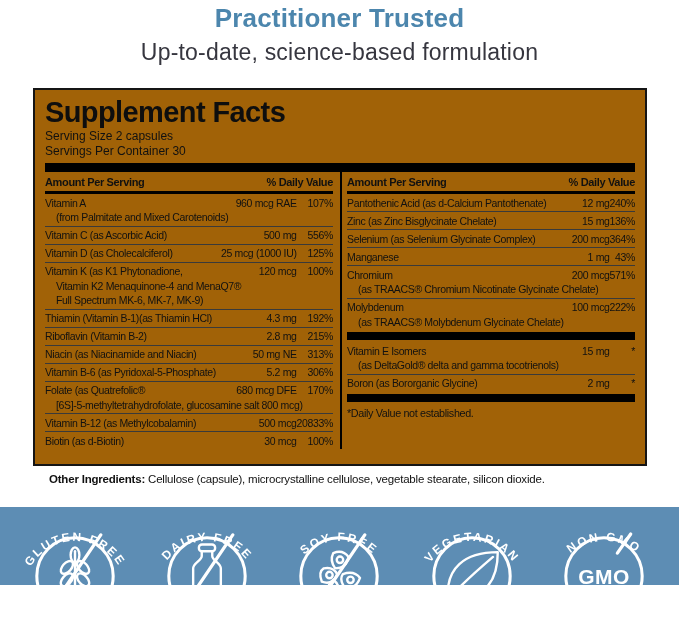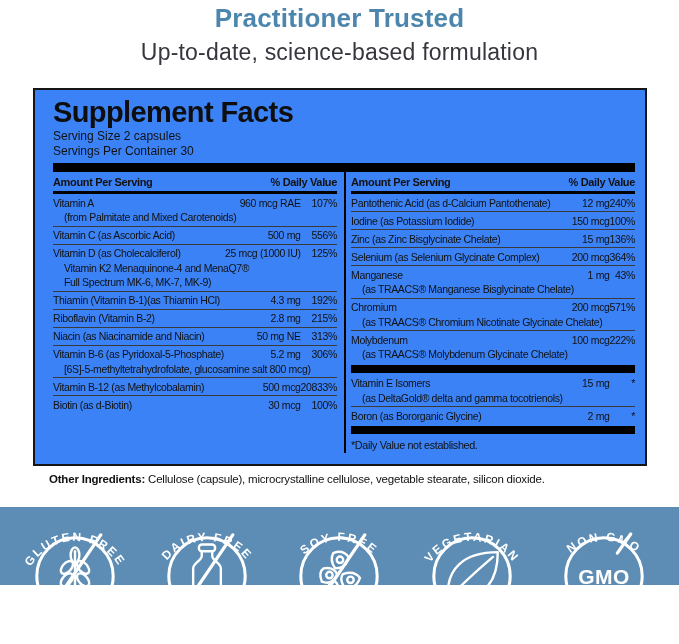--- a/index.html
+++ b/index.html
@@ -13,21 +13,21 @@
     text-align:center; margin-top:3px; font-size:26px; font-weight:bold;
     color:var(--accent-blue,#4c86ad); letter-spacing:0.2px;
   }
   .hdr-sub {
     text-align:center; margin-top:5px; font-size:23px; font-weight:400;
     color:#36363f; letter-spacing:0.2px;
   }
   
   .panel {
     position:absolute; left:33px; top:88px; width:614px; height:378px;
-    border:2px solid #151515; background:#3b82f6; padding:6px 10px 0 18px;
+    border:2px solid #151515; background:#a16207; padding:6px 10px 0 10px;
   }
   .sf-title { font-size:29px; font-weight:bold; letter-spacing:-0.6px; color:#0e0e0e; }
   .serving { font-size:12px; line-height:15px; color:#111; }
   .thick-bar { height:9px; background:#000; margin-top:4px; }
   .columns { display:flex; margin-top:0; }
   .col { flex:1; }
   .col-divider { width:2px; background:#000; margin:0 5px 0 7px; }
   table.sf { width:100%; border-collapse:collapse; table-layout:auto; }
   table.sf th, table.sf td {
     font-size:10.5px; letter-spacing:-0.35px; padding:2.5px 0; vertical-align:bottom;
@@ -103,20 +103,25 @@
               <tr class="main">
                 <td>Vitamin C (as Ascorbic Acid)</td>
                 <td class="amt">500 mg</td>
                 <td class="dv">556%</td>
               </tr>
               <tr class="main">
                 <td>Vitamin D (as Cholecalciferol)</td>
                 <td class="amt">25 mcg (1000 IU)</td>
                 <td class="dv">125%</td>
               </tr>
+              <tr class="main">
+                <td>Vitamin K (as K1 Phytonadione,</td>
+                <td class="amt">120 mcg</td>
+                <td class="dv">100%</td>
+              </tr>
               <tr class="sub">
                 <td colspan="3">Vitamin K2 Menaquinone-4 and MenaQ7®</td>
               </tr>
               <tr class="sub">
                 <td colspan="3">Full Spectrum MK-6, MK-7, MK-9)</td>
               </tr>
               <tr class="main">
                 <td>Thiamin (Vitamin B-1)(as Thiamin HCl)</td>
                 <td class="amt">4.3 mg</td>
                 <td class="dv">192%</td>
@@ -128,20 +133,25 @@
               </tr>
               <tr class="main">
                 <td>Niacin (as Niacinamide and Niacin)</td>
                 <td class="amt">50 mg NE</td>
                 <td class="dv">313%</td>
               </tr>
               <tr class="main">
                 <td>Vitamin B-6 (as Pyridoxal-5-Phosphate)</td>
                 <td class="amt">5.2 mg</td>
                 <td class="dv">306%</td>
+              </tr>
+              <tr class="main">
+                <td>Folate (as Quatrefolic®</td>
+                <td class="amt">680 mcg DFE</td>
+                <td class="dv">170%</td>
               </tr>
               <tr class="sub">
                 <td colspan="3">[6S]-5-methyltetrahydrofolate, glucosamine salt 800 mcg)</td>
               </tr>
               <tr class="main">
                 <td>Vitamin B-12 (as Methylcobalamin)</td>
                 <td class="amt">500 mcg</td>
                 <td class="dv">20833%</td>
               </tr>
               <tr class="main">
@@ -161,41 +171,33 @@
               <th class="dvh" colspan="2">% Daily Value</th>
             </tr>
           </thead>
           <tbody id="tbody-right">
               <tr class="main noline">
                 <td>Pantothenic Acid (as d-Calcium Pantothenate)</td>
                 <td class="amt">12 mg</td>
                 <td class="dv">240%</td>
               </tr>
               <tr class="main">
-                <td>Iodine (as Potassium Iodide)</td>
-                <td class="amt">150 mcg</td>
-                <td class="dv">100%</td>
-              </tr>
-              <tr class="main">
                 <td>Zinc (as Zinc Bisglycinate Chelate)</td>
                 <td class="amt">15 mg</td>
                 <td class="dv">136%</td>
               </tr>
               <tr class="main">
                 <td>Selenium (as Selenium Glycinate Complex)</td>
                 <td class="amt">200 mcg</td>
                 <td class="dv">364%</td>
               </tr>
               <tr class="main">
                 <td>Manganese</td>
                 <td class="amt">1 mg</td>
                 <td class="dv">43%</td>
-              </tr>
-              <tr class="sub">
-                <td colspan="3">(as TRAACS® Manganese Bisglycinate Chelate)</td>
               </tr>
               <tr class="main">
                 <td>Chromium</td>
                 <td class="amt">200 mcg</td>
                 <td class="dv">571%</td>
               </tr>
               <tr class="sub">
                 <td colspan="3">(as TRAACS® Chromium Nicotinate Glycinate Chelate)</td>
               </tr>
               <tr class="main">

